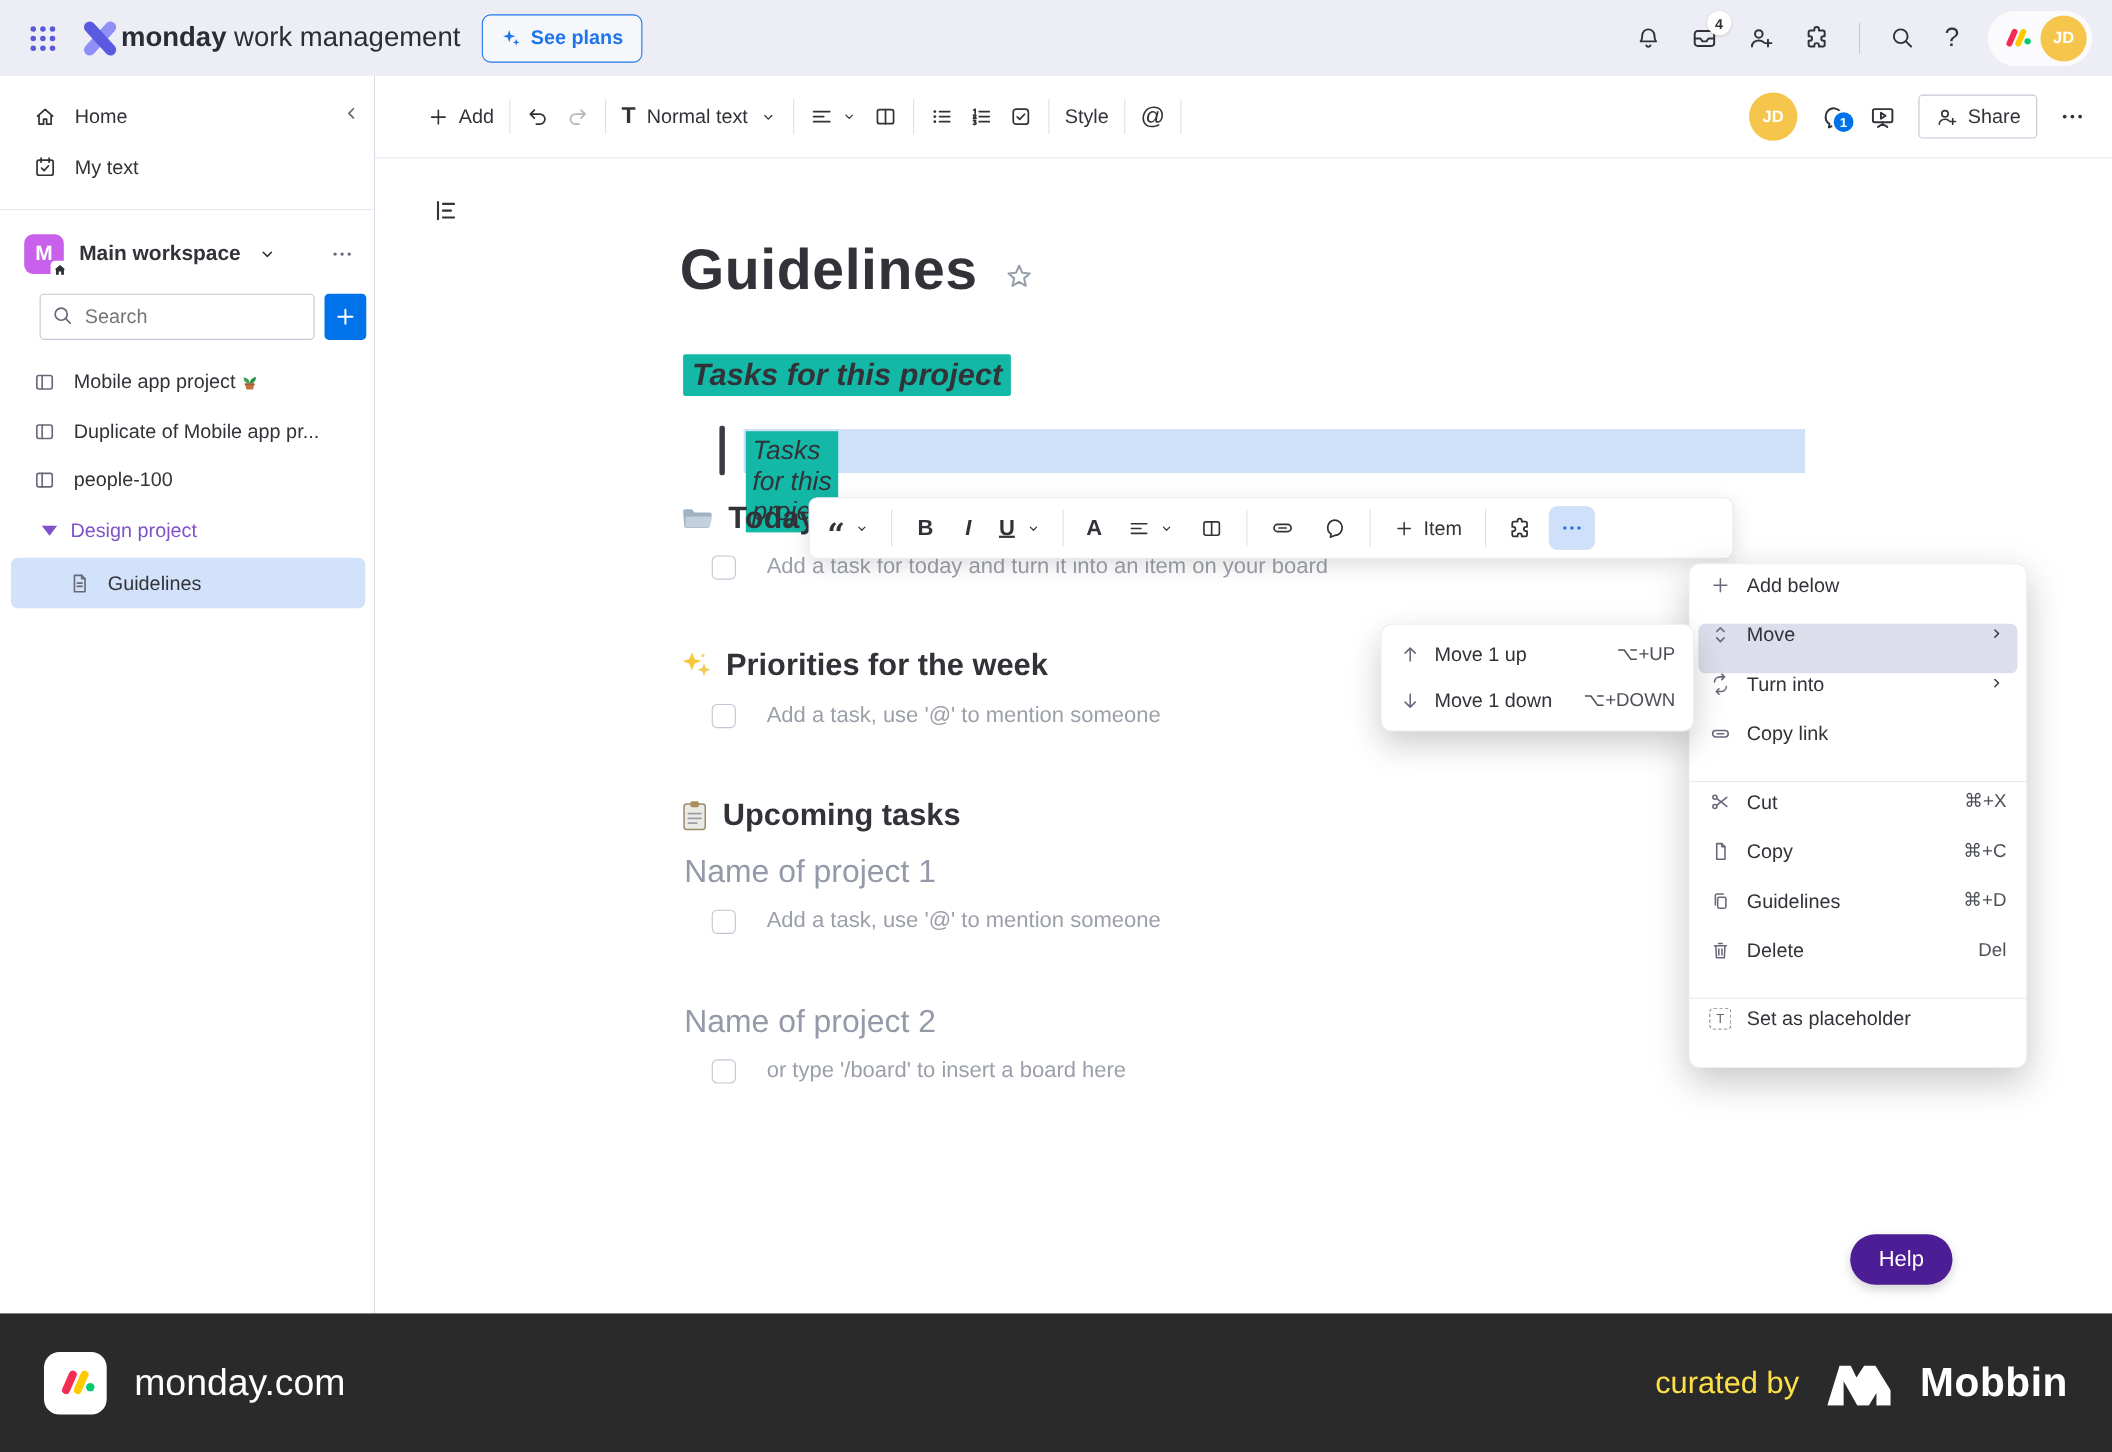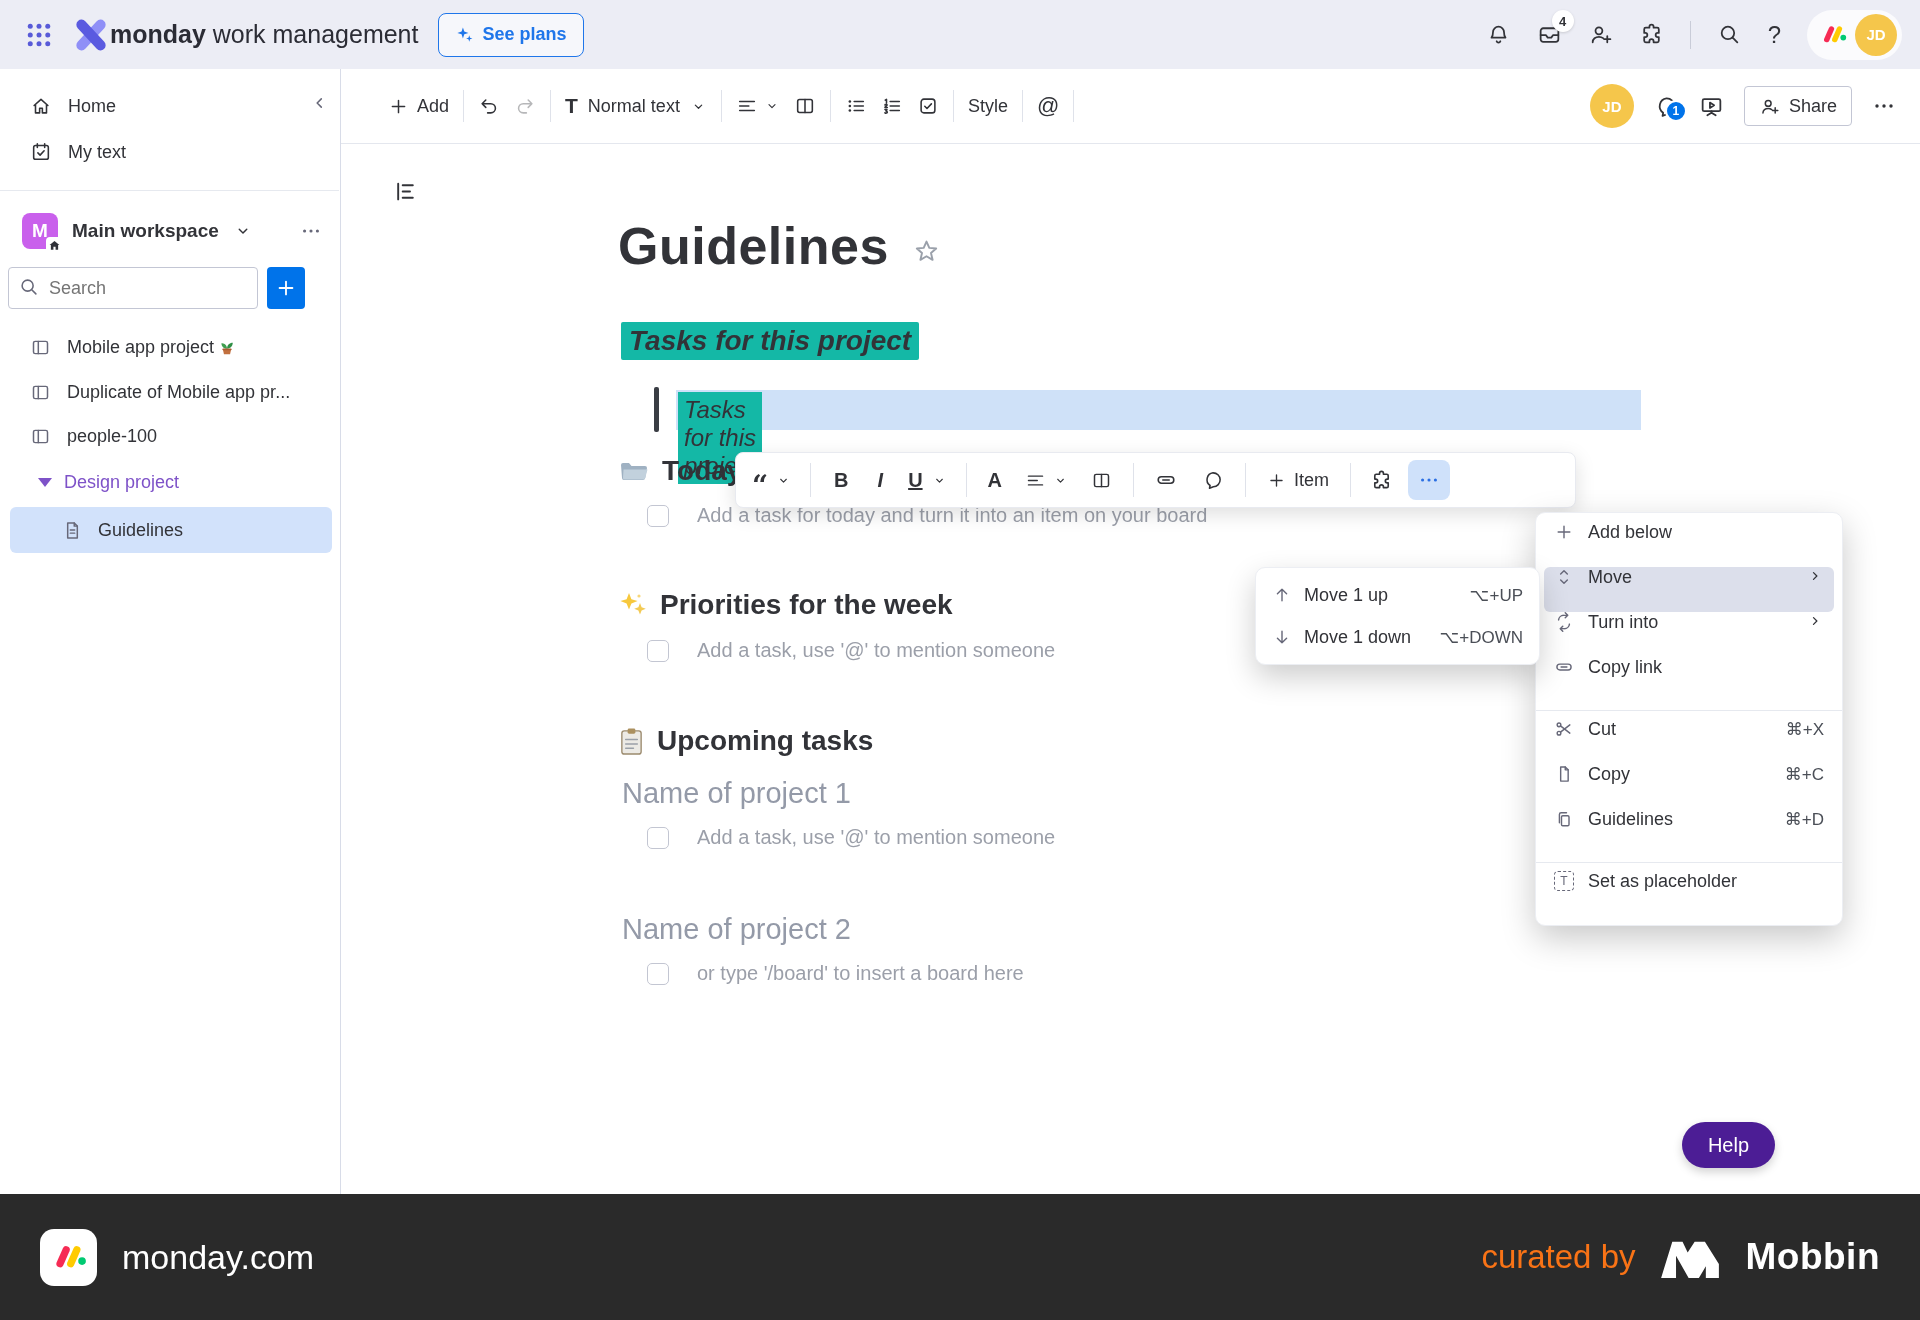--- a/index.html
+++ b/index.html
@@ -313,21 +313,21 @@
     <svg class="i" width="20" height="20">
         <use href="#s-chevD"></use>
       </svg>
     <span style="margin-left:auto;display:inline-flex;color:#676879">
         <svg class="i ig" width="22" height="22">
           <use href="#s-dots"></use>
         </svg>
       </span>
   </div>
 
-  <div class="abs flex" style="top:198px;left:8px;gap:9px">
+  <div class="abs flex" style="top:198px;left:36px;gap:9px">
     <span style="position:relative;display:inline-flex">
       <input class="search" placeholder="Search" style="">
       <span style="position:absolute;left:10px;top:9px;color:#676879"><svg class="i ig" width="22" height="22">
             <use href="#s-search"></use>
           </svg></span>
     </span>
     <button style="width:38px;height:42px;background:#0073ea;border:none;border-radius:4px;color:#fff;display:flex;align-items:center;justify-content:center;cursor:pointer">
         <svg width="22" height="22" viewBox="0 0 24 24" style="stroke:#fff;fill:none;stroke-width:2;stroke-linecap:round">
           <use href="#s-plus"></use>
         </svg>
@@ -640,20 +640,27 @@
     <span>Copy</span>
     <span class="sc">⌘+C</span>
   </div>
   <div class="mi">
     <svg class="i ig" width="20" height="20">
         <use href="#s-dup"></use>
       </svg>
     <span>Guidelines</span>
     <span class="sc">⌘+D</span>
   </div>
+  <div class="mi">
+    <svg class="i ig" width="20" height="20">
+        <use href="#s-trash"></use>
+      </svg>
+    <span>Delete</span>
+    <span class="sc">Del</span>
+  </div>
   <div class="mdiv"></div>
   <div class="mi">
     <span style="width:20px;height:20px;border:1.4px dashed #676879;border-radius:4px;display:inline-flex;align-items:center;justify-content:center;font-size:12px;color:#676879;box-sizing:border-box">T</span>
     <span>Set as placeholder</span>
   </div>
 </div>
 
 <div class="abs smenu">
   <div class="smi">
     <svg class="i ig" width="20" height="20">
@@ -674,19 +681,19 @@
 <button class="abs" style="left:1682px;top:1122px;width:93px;height:46px;border:none;border-radius:23px;background:#4c1d95;color:#fff;font-size:20px;cursor:pointer;font-family:inherit;box-shadow:0 4px 10px rgba(0,0,0,.18)">Help</button>
 
 <div class="abs footer" style="padding:0 40px;box-sizing:border-box">
   <span style="width:57px;height:57px;background:#fff;border-radius:14px;display:flex;align-items:center;justify-content:center">
     <svg width="36" height="36" viewBox="0 0 32 32">
         <use href="#s-mmark"></use>
       </svg>
   </span>
   <span style="color:#fff;font-size:34px;font-weight:500;margin-left:25px">monday.com</span>
   <span class="flex" style="margin-left:auto;gap:26px">
-    <span style="color:#f97316;font-size:33px">curated by</span>
+    <span style="color:#fde047;font-size:28px">curated by</span>
     <svg width="58" height="41" viewBox="0 0 62 44">
         <use href="#s-mobbin"></use>
       </svg>
     <span style="color:#fff;font-size:37px;font-weight:700;letter-spacing:.5px">Mobbin</span>
   </span>
 </div>
 
 </body></html>

